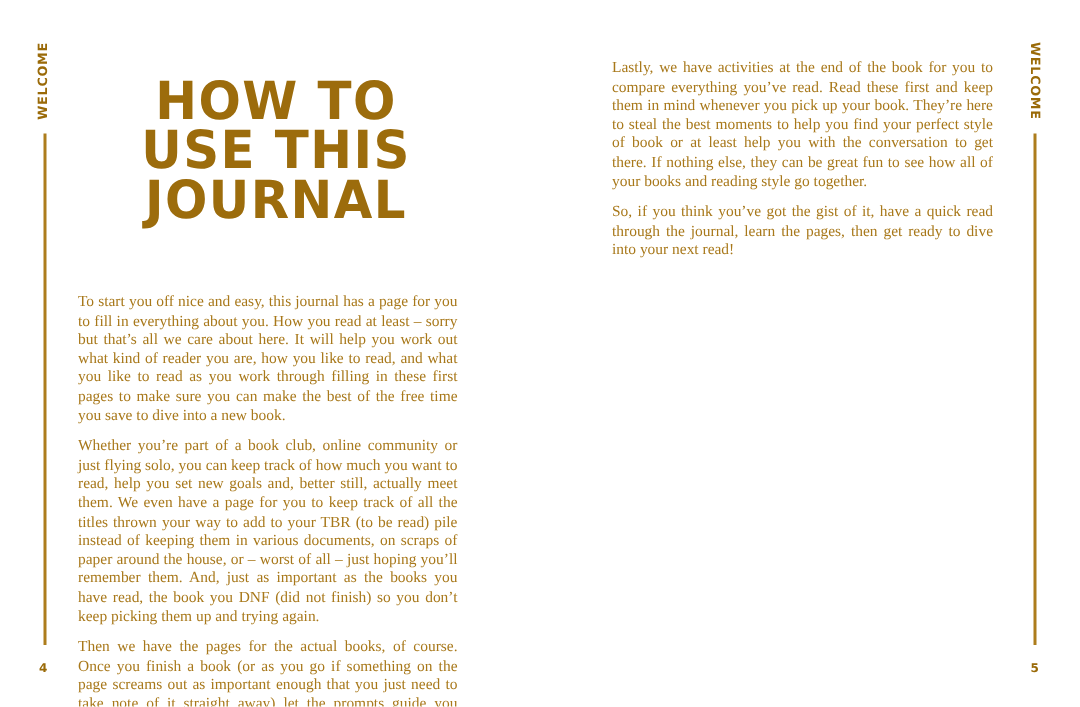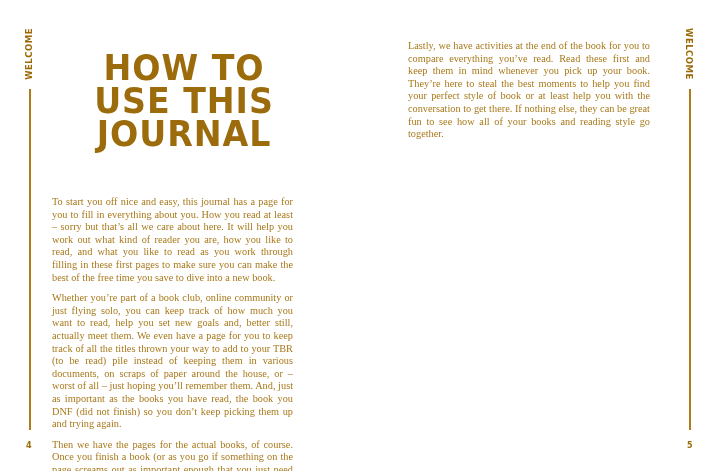--- a/index.html
+++ b/index.html
@@ -36,21 +36,21 @@
     font-family:"DejaVu Sans", sans-serif; font-weight:bold; font-size:35px;
     line-height:33px; color:#9c6c0c; letter-spacing:1px;
     transform:scaleX(0.95);
   }
   .title div { white-space:nowrap; }
 
   .body {
     position:absolute; font-size:10.3px; line-height:12.6px; color:#a8781a;
     text-align:justify;
   }
-  .body p { margin:0 16px 8px 0; }
+  .body p { margin:0 4px 8px 0; }
   .page.left .body { left:52px; top:196px; width:257px; }
   .page.right .body { left:48px; top:40px; width:258px; }
 </style>
 </head>
 <body>
 
 <div class="spread">
 
   <div class="page left">
     <div class="section-label">WELCOME</div>
@@ -66,19 +66,20 @@
     <div class="body">
       <p>To start you off nice and easy, this journal has a page for you to fill in everything about you. How you read at least – sorry but that’s all we care about here. It will help you work out what kind of reader you are, how you like to read, and what you like to read as you work through filling in these first pages to make sure you can make the best of the free time you save to dive into a new book.</p>
       <p>Whether you’re part of a book club, online community or just flying solo, you can keep track of how much you want to read, help you set new goals and, better still, actually meet them. We even have a page for you to keep track of all the titles thrown your way to add to your TBR (to be read) pile instead of keeping them in various documents, on scraps of paper around the house, or – worst of all – just hoping you’ll remember them. And, just as important as the books you have read, the book you DNF (did not finish) so you don’t keep picking them up and trying again.</p>
       <p>Then we have the pages for the actual books, of course. Once you finish a book (or as you go if something on the page screams out as important enough that you just need to take note of it straight away) let the prompts guide you through what you need to remember about the book. The story doesn’t end when we finish the last page, it lingers in your mind, and now you’ll have the perfect way to revisit it or share it with your friends.</p>
     </div>
   </div>
 
   <div class="page right">
     <div class="body">
       <p>Lastly, we have activities at the end of the book for you to compare everything you’ve read. Read these first and keep them in mind whenever you pick up your book. They’re here to steal the best moments to help you find your perfect style of book or at least help you with the conversation to get there. If nothing else, they can be great fun to see how all of your books and reading style go together.</p>
+      <p>So, if you think you’ve got the gist of it, have a quick read through the journal, learn the pages, then get ready to dive into your next read!</p>
     </div>
     <div class="section-label">WELCOME</div>
     <div class="rule"></div>
     <div class="folio">5</div>
   </div>
 
 </div>
 
 </body></html>

